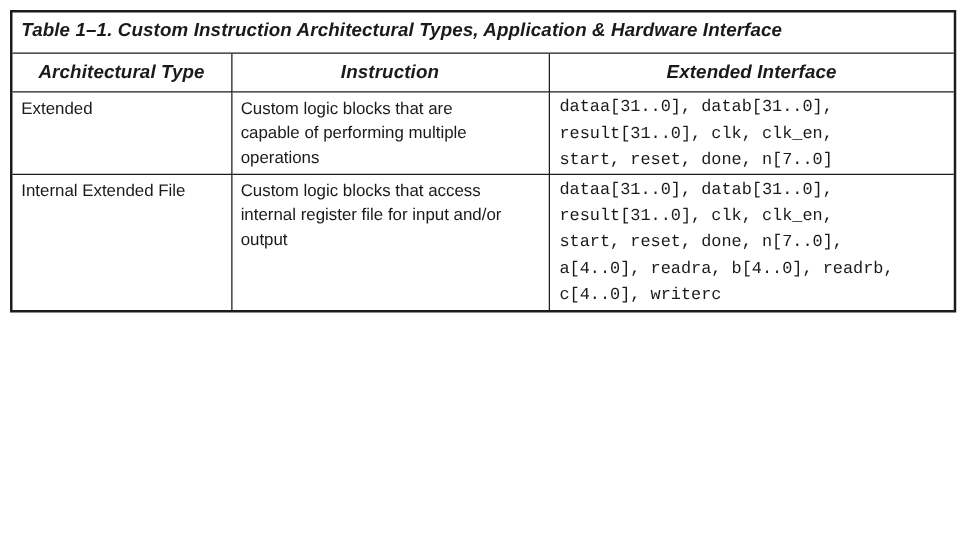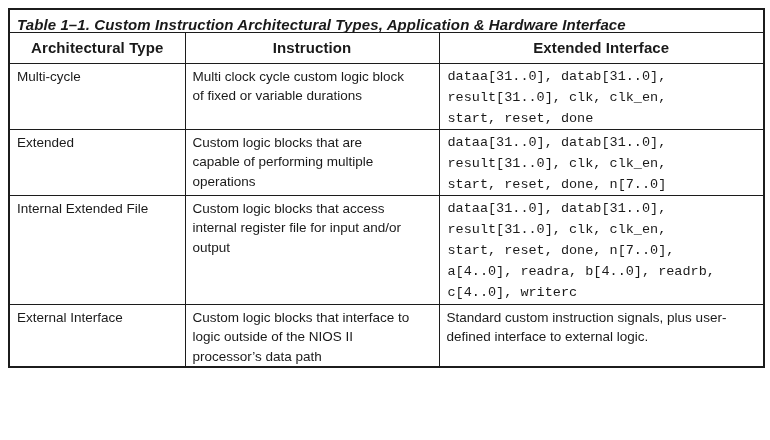--- a/index.html
+++ b/index.html
@@ -11,21 +11,21 @@
     color: #1a1a1a;
   }
   .doc-table {
     position: absolute;
     left: 8px; top: 8px;
     width: 757px;
     background: #fff;
     border: 2px solid #1c1c1c;
   }
   .caption {
-    height: 23px;
+    height: 33px;
     line-height: 29px;
     border-bottom: 1px solid #1c1c1c;
     font-style: italic;
     font-weight: bold;
     font-size: 15px;
     padding-left: 7px;
     letter-spacing: 0.1px;
     white-space: nowrap;
     overflow: hidden;
   }
@@ -37,21 +37,21 @@
   col.c1 { width: 175px; }
   col.c2 { width: 254px; }
   col.c3 { width: 324px; }
   th, td {
     border: 1px solid #1c1c1c;
     vertical-align: top;
     overflow: hidden;
   }
   tr > *:first-child { border-left: 0; }
   tr > *:last-child  { border-right: 0; }
-  thead th { border-top: 0; }
+  thead th { border-top: 0; font-style: italic; }
   tbody tr:last-child td { border-bottom: 0; }
   th {
     height: 30px;
     font-size: 15px;
     font-weight: bold;
     text-align: center;
     vertical-align: middle;
     letter-spacing: 0.1px;
   }
   td {
@@ -84,51 +84,35 @@
         <col class="c3">
       </colgroup>
     <thead>
       <tr>
         <th>Architectural Type</th>
         <th>Instruction</th>
         <th>Extended Interface</th>
       </tr>
     </thead>
     <tbody>
-      <tr class="r2">
-        <td>Multi-cycle</td>
-        <td>Multi clock cycle custom logic block
-of fixed or variable durations</td>
-        <td class="mono">dataa[31..0], datab[31..0],
-result[31..0], clk, clk_en,
-start, reset, done</td>
-      </tr>
       <tr class="r3">
         <td>Extended</td>
         <td>Custom logic blocks that are
 capable of performing multiple
 operations</td>
         <td class="mono">dataa[31..0], datab[31..0],
 result[31..0], clk, clk_en,
 start, reset, done, n[7..0]</td>
       </tr>
       <tr class="r4">
         <td>Internal Extended File</td>
         <td>Custom logic blocks that access
 internal register file for input and/or
 output</td>
         <td class="mono">dataa[31..0], datab[31..0],
 result[31..0], clk, clk_en,
 start, reset, done, n[7..0],
 a[4..0], readra, b[4..0], readrb,
 c[4..0], writerc</td>
       </tr>
-      <tr class="r5">
-        <td>External Interface</td>
-        <td>Custom logic blocks that interface to
-logic outside of the NIOS II
-processor’s data path</td>
-        <td>Standard custom instruction signals, plus user-
-defined interface to external logic.</td>
-      </tr>
     </tbody>
   </table>
 </div>
 
 </body></html>

